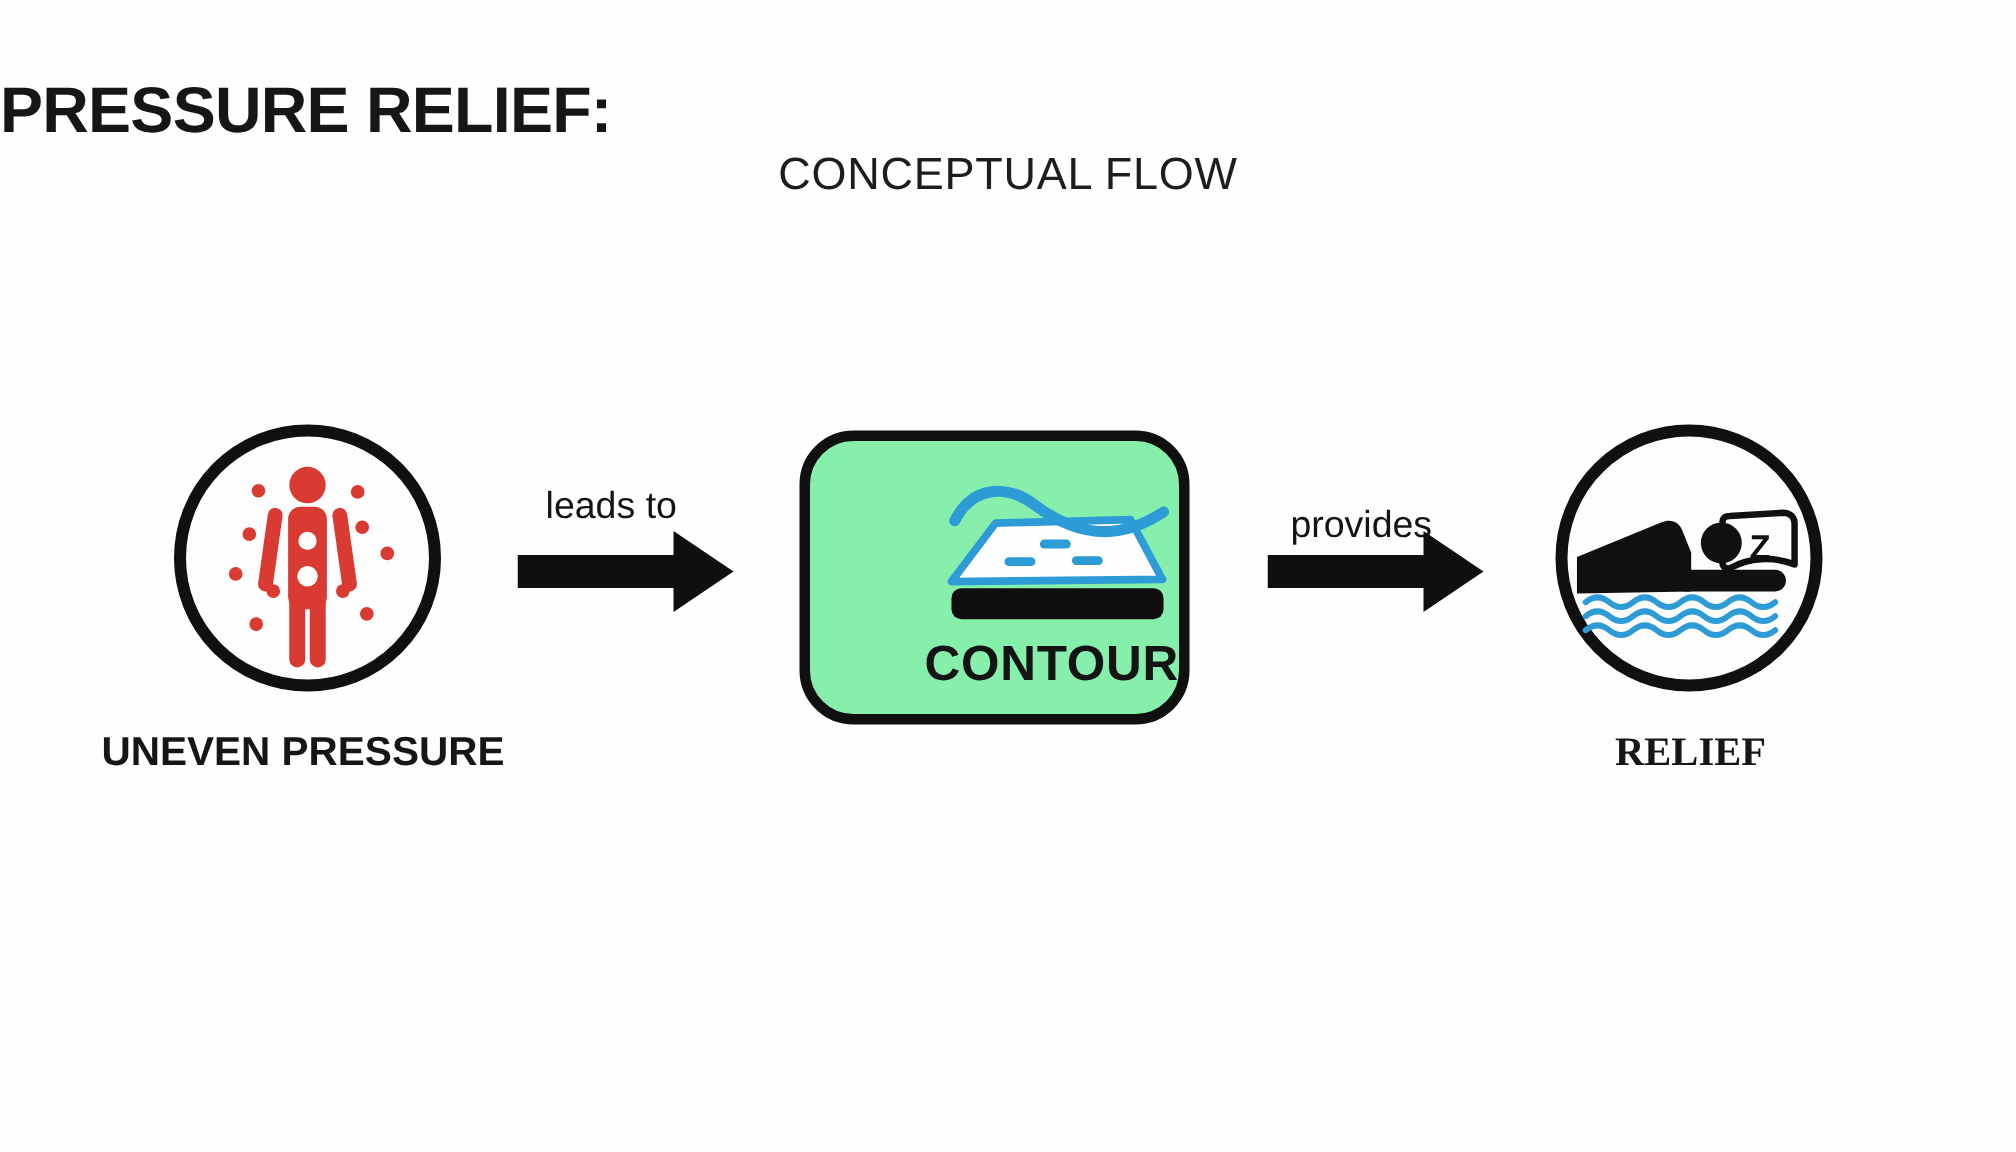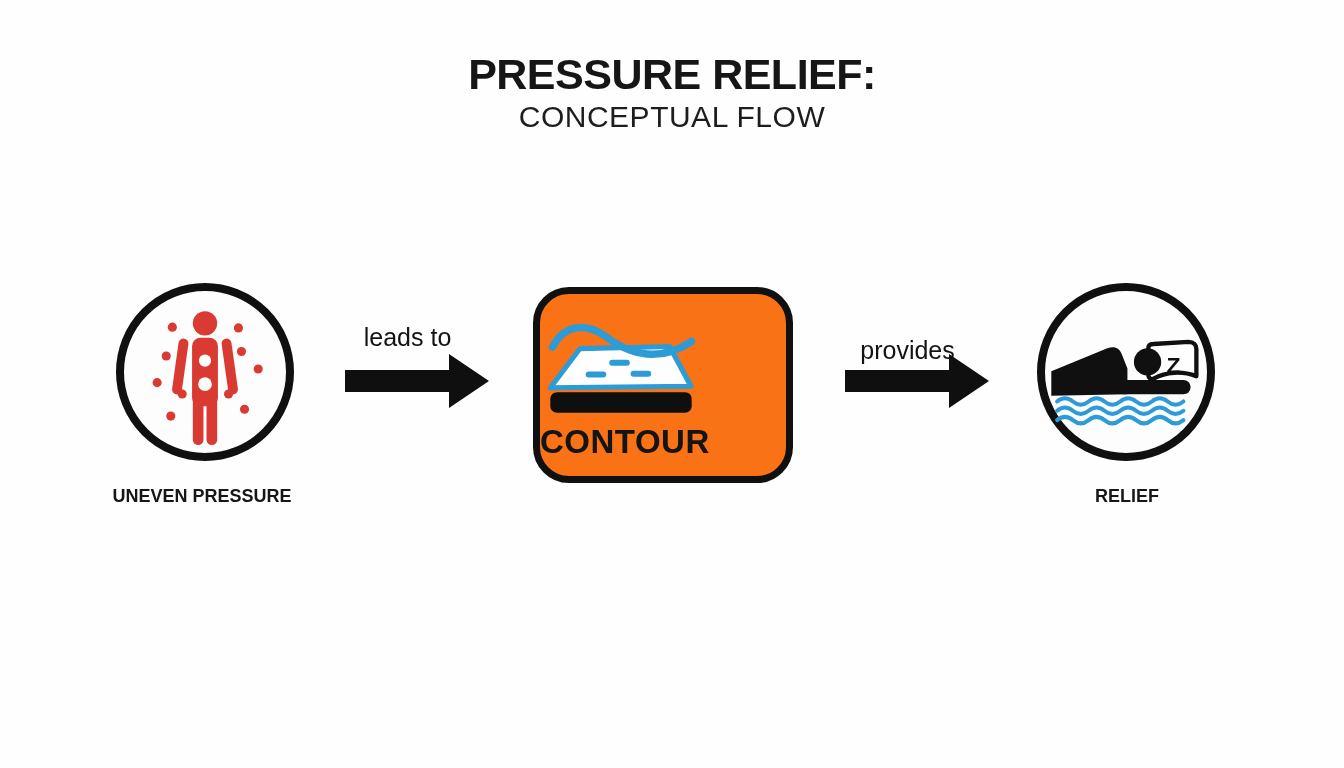--- a/index.html
+++ b/index.html
@@ -7,21 +7,20 @@
     position:relative;
     width:1344px;height:768px;
     margin:0 auto;
     background:#fefefe;
     font-family:"Liberation Sans", sans-serif;
     overflow:hidden;
   }
   
   .title{
     position:absolute;top:50px;left:0;width:100%;
-    text-align:center;
     font-size:43px;font-weight:800;letter-spacing:-0.5px;
     color:#161616;margin:0;
   }
   .subtitle{
     position:absolute;top:100px;left:0;width:100%;
     text-align:center;
     font-size:30px;font-weight:400;letter-spacing:0.5px;
     color:#1d1d1d;margin:0;
   }
   
@@ -33,32 +32,32 @@
     background:#fdfdfd;
     display:flex;align-items:center;justify-content:center;
   }
   .circle-node svg{width:152px;height:152px;}
   #node-relief svg{width:158px;height:118px;}
   .box-node{
     position:absolute;left:533px;top:287px;
     width:260px;height:196px;
     border:7px solid #101010;border-radius:36px;
     box-sizing:border-box;
-    background:#f97316;
-    display:flex;flex-direction:column;align-items:flex-start;
+    background:#86efac;
+    display:flex;flex-direction:column;align-items:flex-end;
   }
   .box-node svg{width:162px;height:100px;margin-top:22px;}
   .box-label{
     font-size:33px;font-weight:800;color:#141414;
     letter-spacing:0.5px;margin-top:7px;
   }
   .node-caption{
     position:absolute;
     text-align:center;
-    font-size:18px;font-weight:800;color:#161616;
+    font-size:27px;font-weight:800;color:#161616;
     letter-spacing:0px;
   }
   
   .arrow-label{
     position:absolute;width:145px;
     text-align:center;
     font-size:25px;font-weight:400;color:#131313;
   }
   .arrow-svg{position:absolute;width:146px;height:58px;}
 </style>
@@ -139,15 +138,15 @@
         <circle cx="140" cy="61" r="19"></circle>
       </g>
 
       <g fill="none" stroke="#2d9bd5" stroke-width="5.5" stroke-linecap="round">
         <path d="M14,116 q11,-9 22,0 t22,0 t22,0 t22,0 t22,0 t22,0 t22,0 t22,0"></path>
         <path d="M14,129 q11,-9 22,0 t22,0 t22,0 t22,0 t22,0 t22,0 t22,0 t22,0"></path>
         <path d="M14,142 q11,-9 22,0 t22,0 t22,0 t22,0 t22,0 t22,0 t22,0 t22,0"></path>
       </g>
     </svg>
   </div>
-  <div class="node-caption" style="left:1027px;top:486px;width:200px;">RELIEF</div>
+  <div class="node-caption" style="left:1027px;top:486px;width:200px;font-family:Liberation Serif, serif;">RELIEF</div>
 
 </div>
 
 </body></html>

